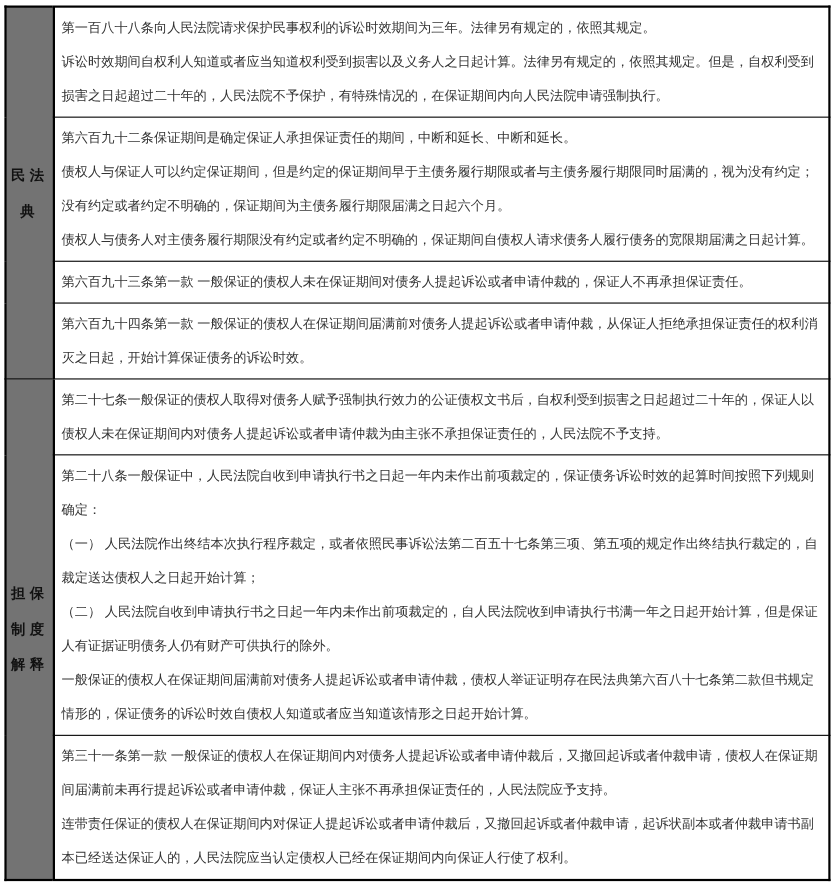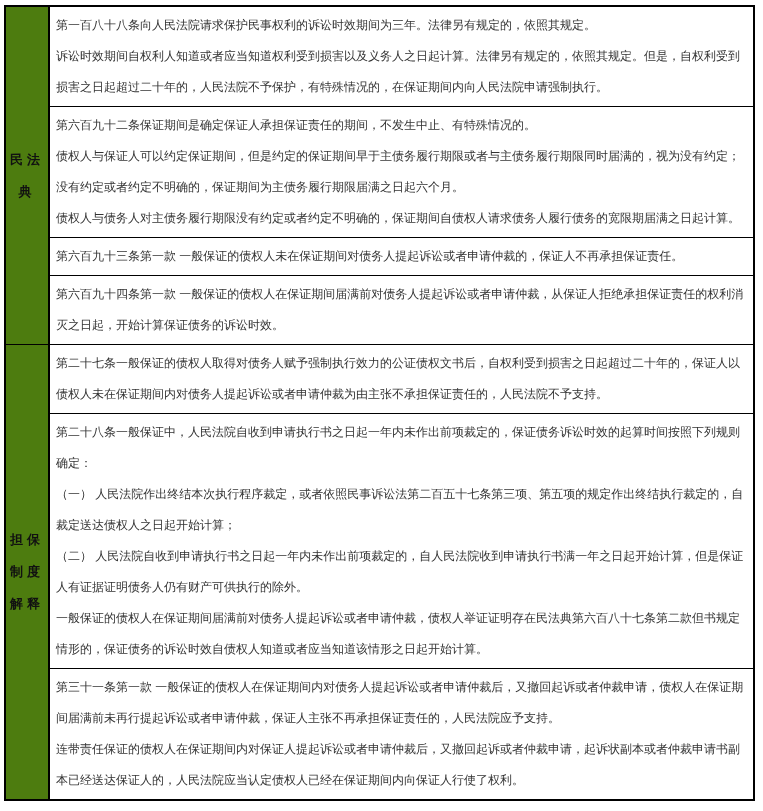--- a/index.html
+++ b/index.html
@@ -20,21 +20,21 @@
     table-layout: fixed;
     border: 2px solid #000000;
   }
   col.col-label { width: 44px; }
   td {
     border: 1px solid #000000;
     vertical-align: middle;
     box-sizing: border-box;
   }
   td.label-cell {
-    background: #4d7c0f;
+    background: #737373;
     border-right: 2px solid #000000;
     text-align: center;
     font-weight: bold;
     font-size: 13px;
     line-height: 32px;
     letter-spacing: 4px;
     color: #111111;
     white-space: pre-line;
     padding: 0 2px;
   }
@@ -64,21 +64,21 @@
       <tr>
         <td class="label-cell" rowspan="4">民法
 典</td>
         <td class="content-cell">
           <p>第一百八十八条向人民法院请求保护民事权利的诉讼时效期间为三年。法律另有规定的，依照其规定。</p>
           <p>诉讼时效期间自权利人知道或者应当知道权利受到损害以及义务人之日起计算。法律另有规定的，依照其规定。但是，自权利受到损害之日起超过二十年的，人民法院不予保护，有特殊情况的，在保证期间内向人民法院申请强制执行。</p>
         </td>
       </tr>
       <tr>
         <td class="content-cell">
-          <p>第六百九十二条保证期间是确定保证人承担保证责任的期间，不发生中止、有特殊情况的。</p>
+          <p>第六百九十二条保证期间是确定保证人承担保证责任的期间，中断和延长、中断和延长。</p>
           <p>债权人与保证人可以约定保证期间，但是约定的保证期间早于主债务履行期限或者与主债务履行期限同时届满的，视为没有约定；没有约定或者约定不明确的，保证期间为主债务履行期限届满之日起六个月。</p>
           <p>债权人与债务人对主债务履行期限没有约定或者约定不明确的，保证期间自债权人请求债务人履行债务的宽限期届满之日起计算。</p>
         </td>
       </tr>
       <tr>
         <td class="content-cell">
           <p>第六百九十三条第一款 一般保证的债权人未在保证期间对债务人提起诉讼或者申请仲裁的，保证人不再承担保证责任。</p>
         </td>
       </tr>
       <tr>

